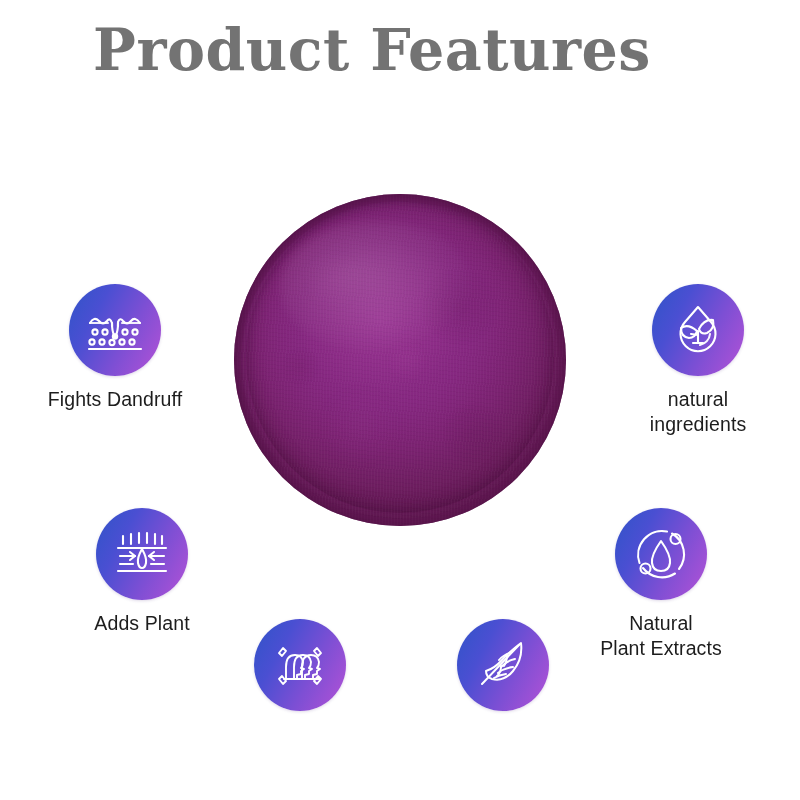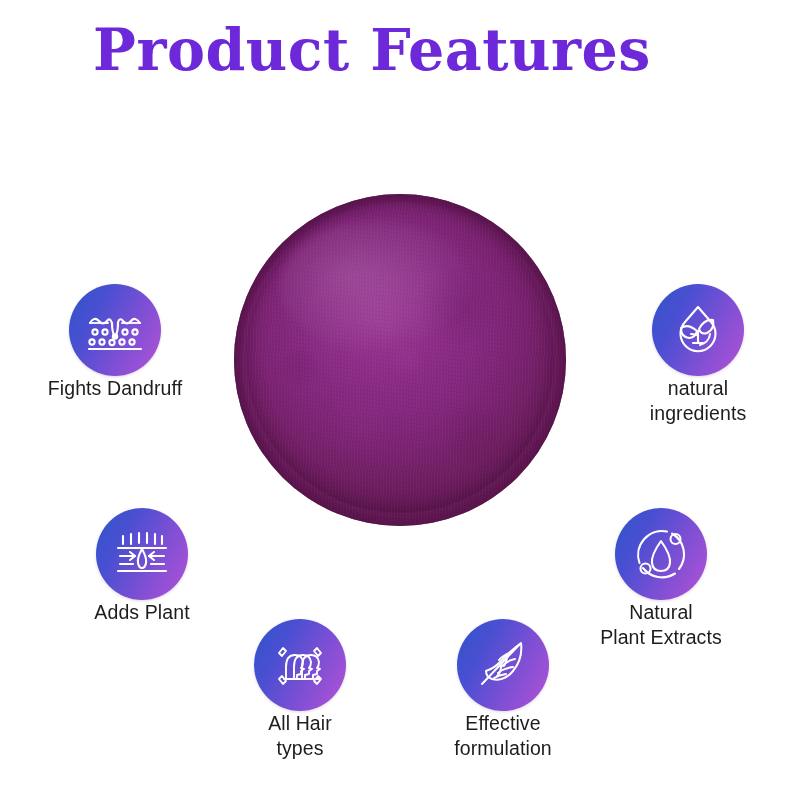--- a/index.html
+++ b/index.html
@@ -19,21 +19,21 @@
   #page-title {
     position: absolute;
     top: 16px;
     left: 0;
     width: 744px;
     text-align: center;
     font-family: "DejaVu Serif", "Liberation Serif", serif;
     font-weight: bold;
     font-size: 57px;
     letter-spacing: 0.5px;
-    color: #6d28d9;
+    color: #737373;
   }
 
   
   #product-image {
     position: absolute;
     left: 234px;
     top: 194px;
     width: 332px;
     height: 332px;
   }
@@ -132,20 +132,21 @@
     background: linear-gradient(118deg, #2f54c8 0%, #4a4fd2 30%, #7d4fd4 62%, #b552d6 100%);
     display: flex;
     align-items: center;
     justify-content: center;
     box-shadow: 0 1px 3px rgba(70,40,120,0.18);
   }
   .feature-icon svg {
     display: block;
   }
   .feature-label {
+    margin-top: 11px;
     font-size: 19.5px;
     line-height: 25px;
     color: #1d1d1d;
     font-weight: 400;
     letter-spacing: 0.1px;
     white-space: pre-line;
   }
 
   
   #feature-fights-dandruff { left: 115px; top: 284px; }
@@ -278,35 +279,31 @@
       <path d="M32 44 L32 32 Q32 20 41 20 Q48 20 49 27 Q49 31 47 33 L50 34 L47 36 L47 39 L43 40 L43 44"></path>
 
       <path d="M14 44 L50 44"></path>
 
       <path d="M9 18 L13 13 L16 16 L12 21 Z"></path>
       <path d="M51 18 L47 13 L44 16 L48 21 Z"></path>
       <path d="M9 44 L13 49 L16 46 L12 41 Z"></path>
       <path d="M51 44 L47 49 L44 46 L48 41 Z"></path>
     </svg>
   </div>
-  <div class="feature-label">All Hair
-types</div>
 </div>
 
 <div class="feature" id="feature-effective-formulation">
   <div class="feature-icon">
     <svg width="60" height="60" viewBox="0 0 60 60" fill="none" stroke="#ffffff" stroke-width="2" stroke-linecap="round" stroke-linejoin="round">
 
       <path d="M48 8 Q50 24 40 36 Q31 47 19 44 Q13 42 13 36 Q22 33 28 26 Q36 17 48 8 Z"></path>
 
       <path d="M46 10 L9 49"></path>
 
       <path d="M39 17 Q30 20 26 25"></path>
       <path d="M42 24 Q33 26 28 32"></path>
       <path d="M40 32 Q31 33 25 38"></path>
       <path d="M33 39 Q26 40 21 43"></path>
       <path d="M34 20 Q34 27 31 31"></path>
       <path d="M28 31 Q28 38 24 41"></path>
     </svg>
   </div>
-  <div class="feature-label">Effective
-formulation</div>
 </div>
 
 </body></html>

